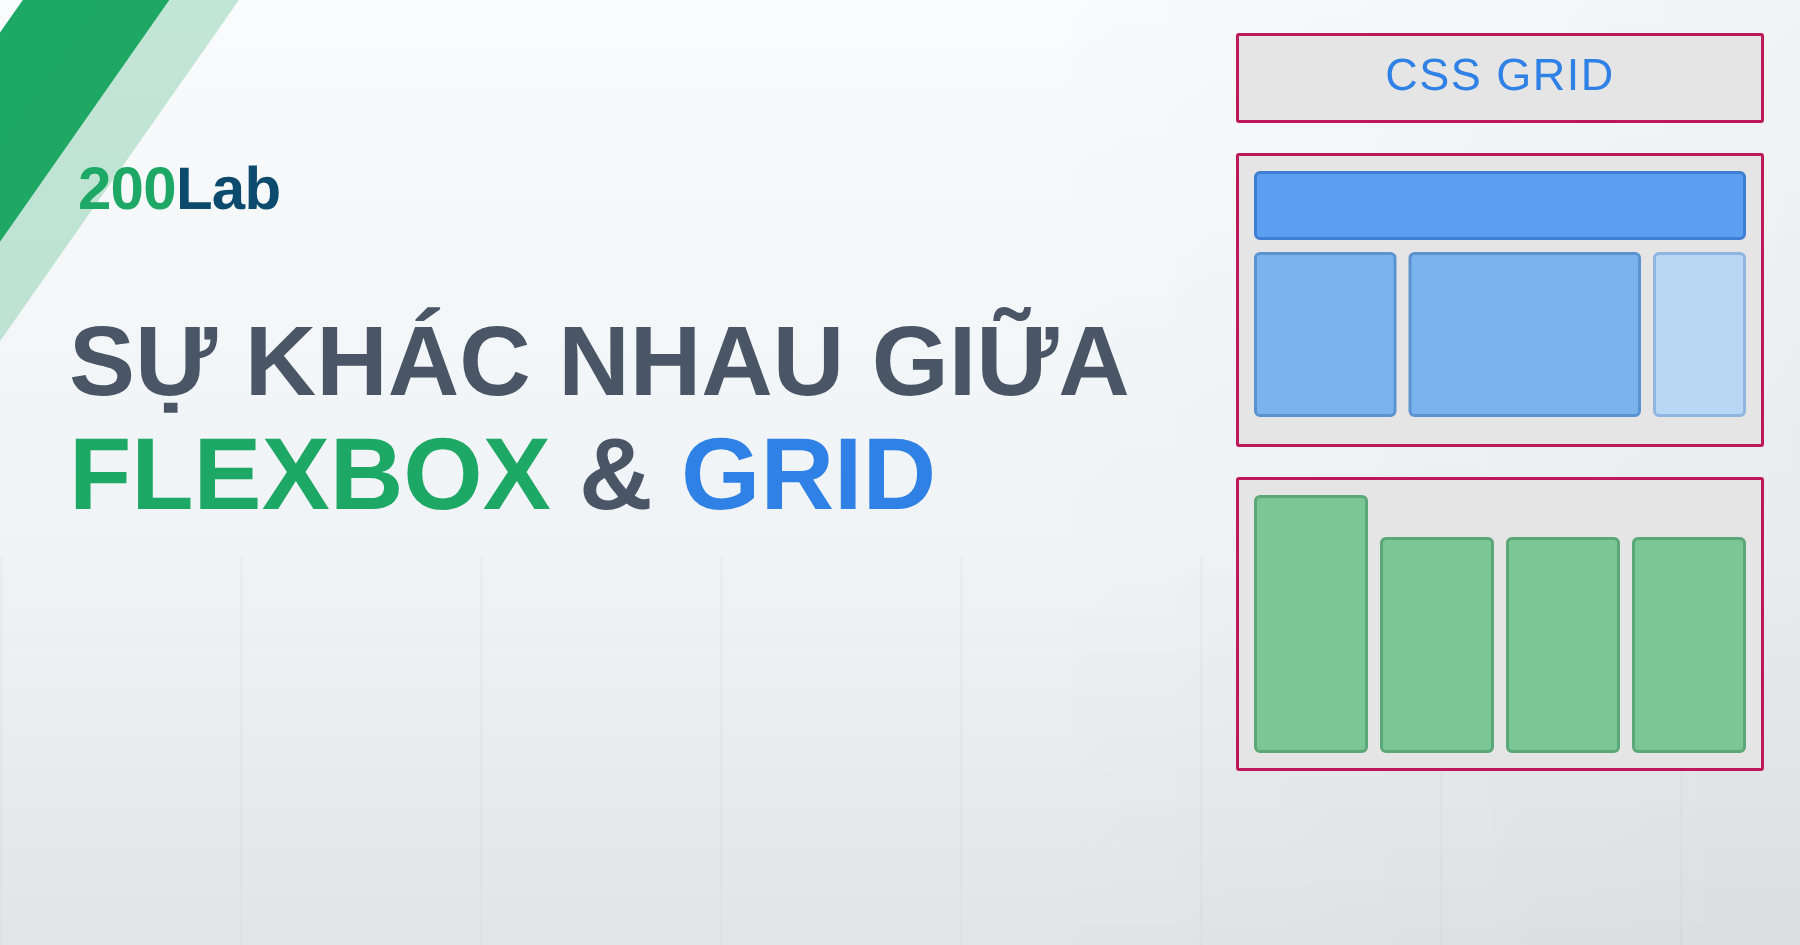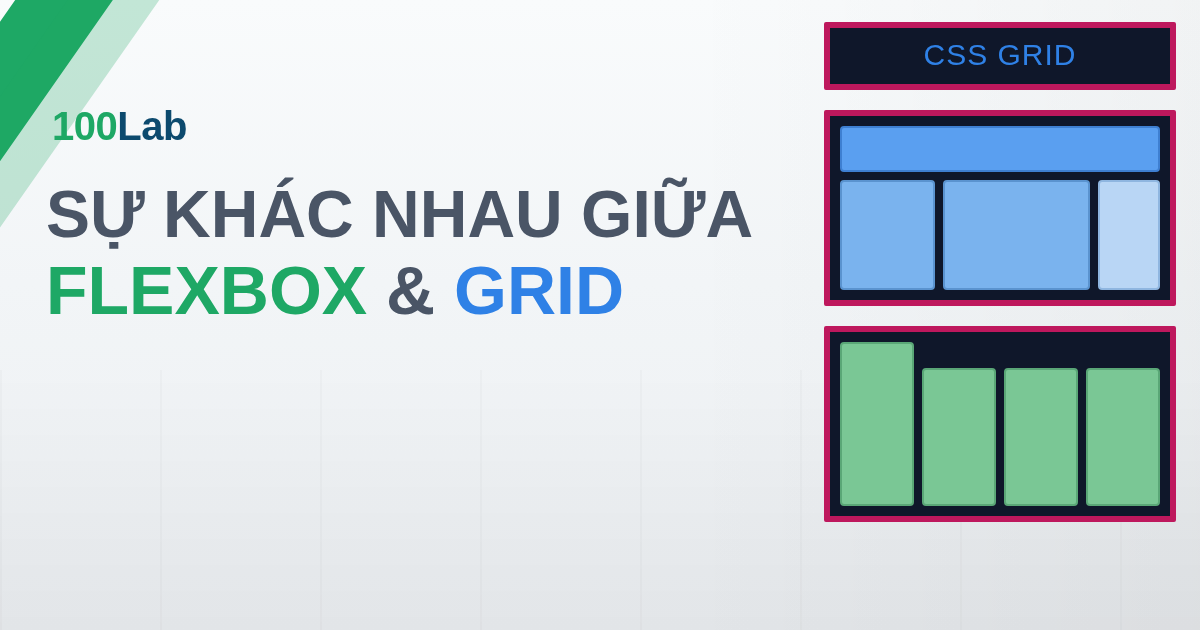--- a/index.html
+++ b/index.html
@@ -45,38 +45,38 @@
   
   .headline {
     position: absolute;
     top: 180px; left: 46px;
     width: 770px;
     font-weight: 800;
     line-height: 1.06;
     color: #2a3442;
   }
   .headline .l1 { font-size: 100px; letter-spacing: -1px; }
-  .headline .l2 { font-size: 66px; font-weight: 600; color: #4a5566; letter-spacing: 0px; margin-top: 0; }
+  .headline .l2 { font-size: 66px; font-weight: 600; color: #4a5566; letter-spacing: 0px; margin-top: 26px; }
   .headline .l3 { font-size: 68px; font-weight: 800; letter-spacing: 0px; margin-top: 4px; }
   .kw-green { color: #1ea865; }
   .amp { color: #4a5566; font-weight: 600; }
   .kw-blue { color: #2f81e6; }
 
   
   .rightcol {
     position: absolute;
     top: 22px; right: 24px;
     width: 352px;
     display: flex; flex-direction: column;
     gap: 20px;
   }
   .pane-label,
   .diagram {
-    background: #0f172a;
-    border: 6px solid #be185d;
+    background: #e5e5e5;
+    border: 2px solid #be185d;
     border-radius: 2px;
   }
   .pane-label {
     text-align: center;
     padding: 10px 8px 12px;
     font-size: 30px;
     font-weight: 500;
     letter-spacing: 1px;
   }
   .pane-label.grid-l { color: #2f81e6; }
@@ -103,21 +103,21 @@
 </head>
 <body>
 
 <div class="bg-wall"></div>
 <div class="bg-floor"></div>
 
 <div class="shape a"></div>
 <div class="shape b"></div>
 
 <div class="brand">
-  <span class="n">100</span><span class="t">Lab</span>
+  <span class="n">200</span><span class="t">Lab</span>
 </div>
 
 <div class="headline">
   <div class="l2">SỰ KHÁC NHAU GIỮA</div>
   <div class="l3">
     <span class="kw-green">FLEXBOX</span>
     <span class="amp">&amp;</span>
     <span class="kw-blue">GRID</span>
   </div>
 </div>

